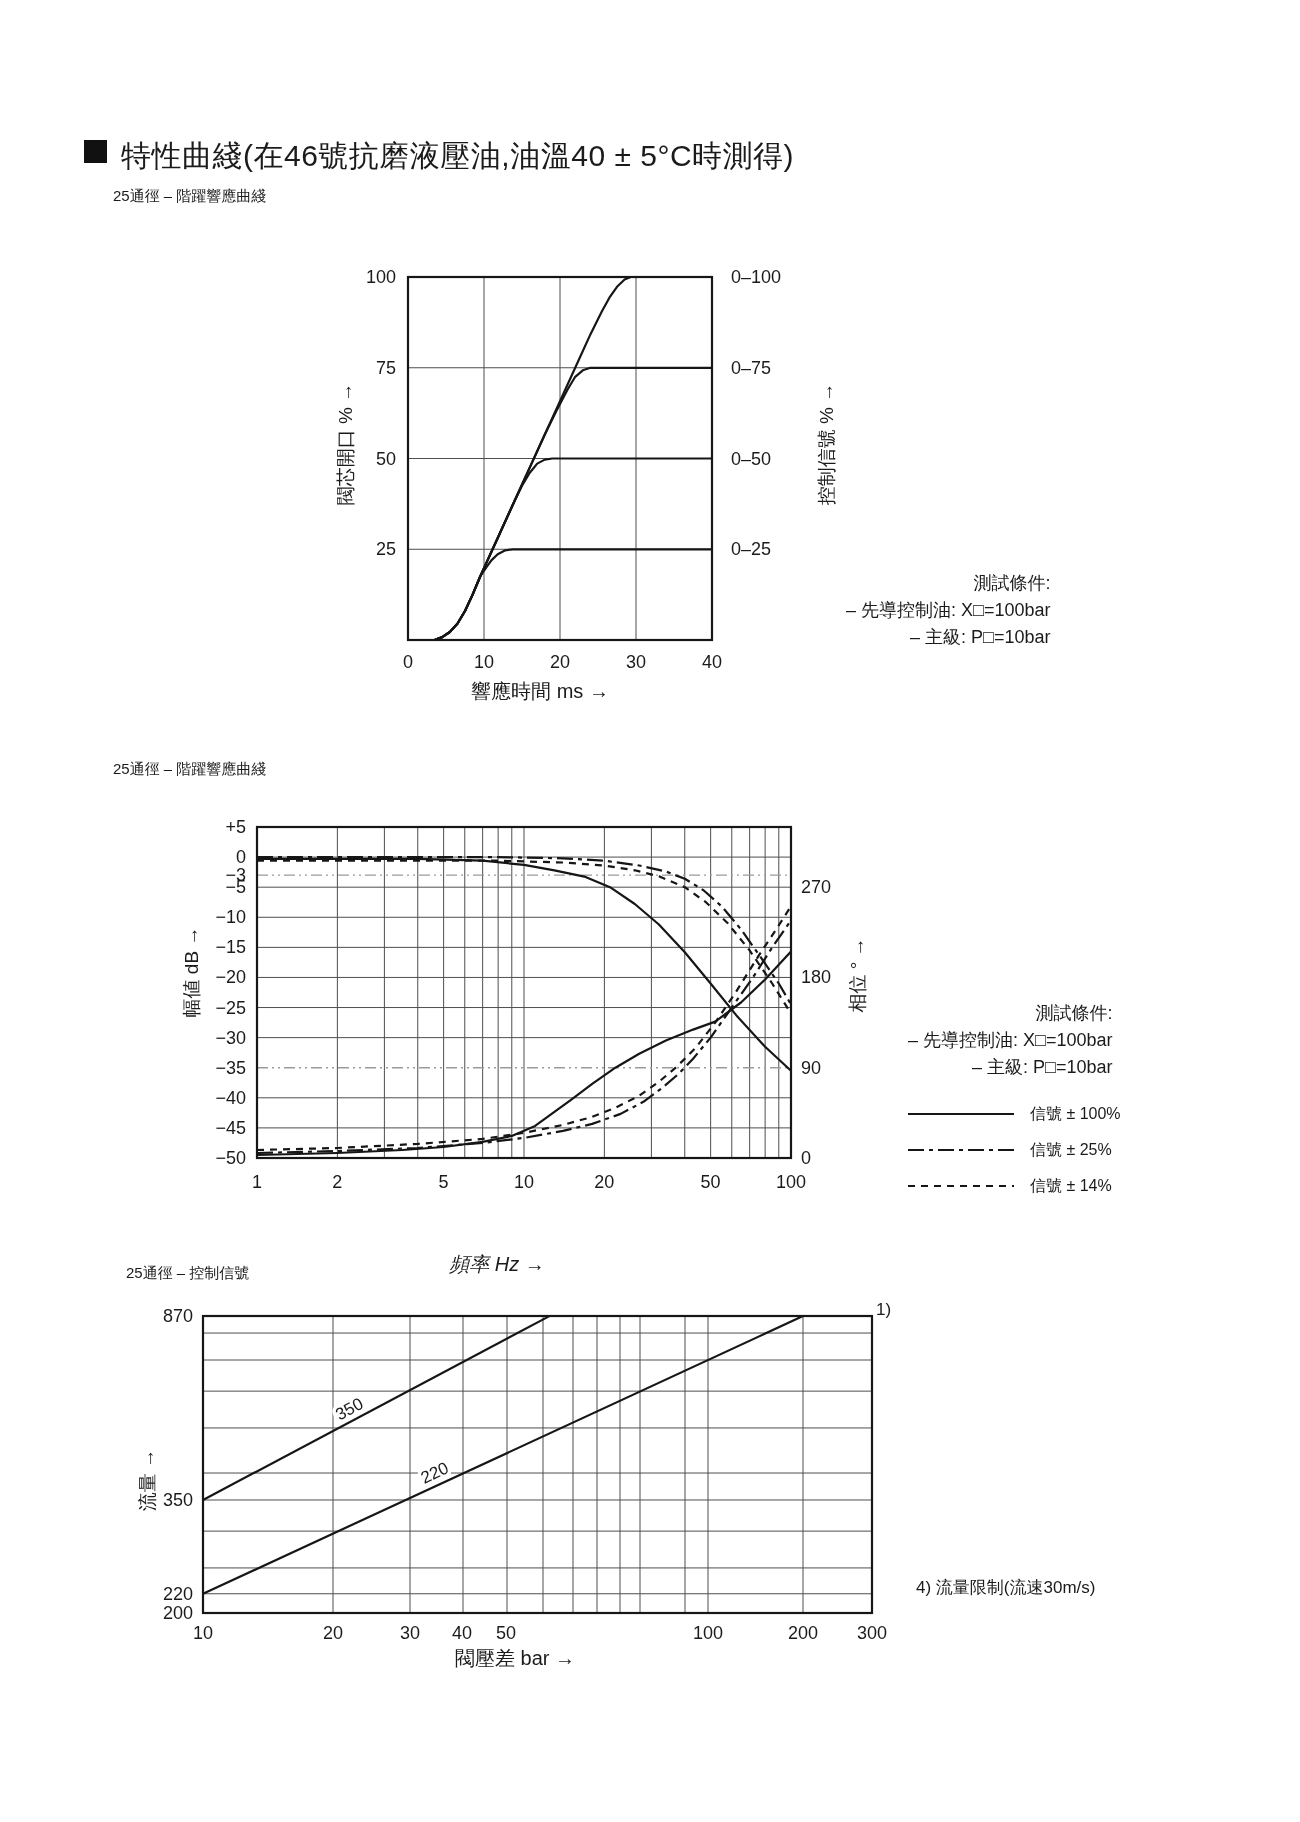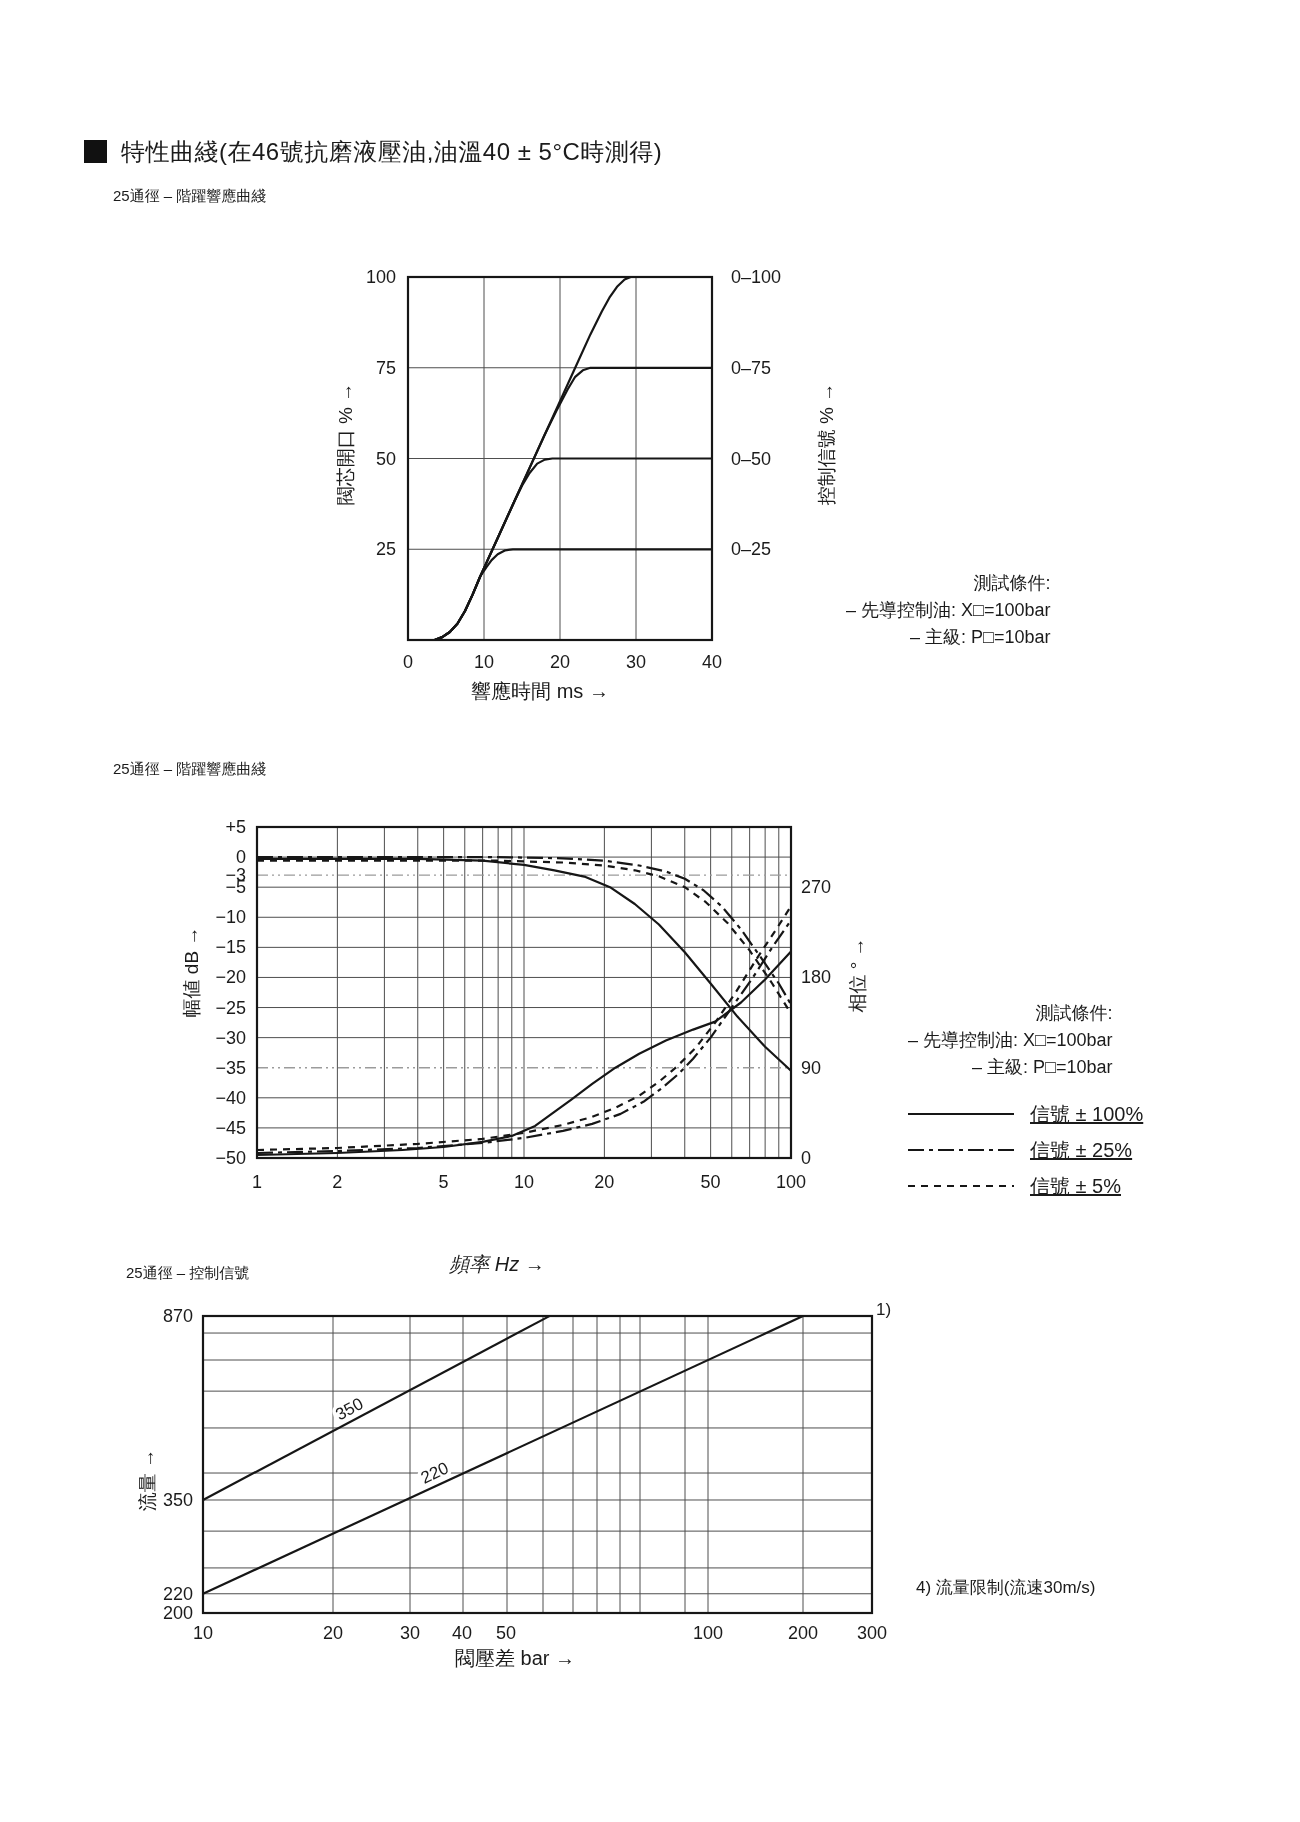--- a/index.html
+++ b/index.html
@@ -1,27 +1,27 @@
 <!DOCTYPE html>
 <html><head>
 <meta charset="utf-8">
 <style>
   html,body{margin:0;padding:0;background:#ffffff;}
   #page{position:relative;width:1300px;height:1822px;background:#fff;overflow:hidden;
         font-family:"Liberation Sans",sans-serif;color:#1b1b1b;}
   .abs{position:absolute;white-space:nowrap;}
   .h-row{display:flex;align-items:flex-start;}
   .h-sq{width:23px;height:23px;background:#111;margin-top:4px;flex:0 0 auto;}
-  .h-title{font-size:24px;margin-left:14px;letter-spacing:0.5px;}
+  .h-title{font-size:30px;margin-left:14px;letter-spacing:0.5px;}
   .subtitle{font-size:15px;}
   .vlabel{transform:translate(-50%,-50%) rotate(-90deg);transform-origin:center;font-size:19px;}
   .xlabel{transform:translate(-50%,0);font-size:20px;}
   .cond{font-size:18px;line-height:27px;text-align:right;}
   .cond .t0{display:block;}
-  .legend{font-size:20px;text-decoration:underline;}
+  .legend{font-size:16px;}
   .legend-row{display:flex;align-items:center;height:36px;}
   .legend-row svg{flex:0 0 auto;margin-right:16px;}
   .fnote{font-size:17px;}
   svg text{font-family:"Liberation Sans",sans-serif;fill:#1b1b1b;}
   .tick{font-size:18px;}
   .linelabel{font-size:17px;paint-order:stroke;stroke:#ffffff;stroke-width:7px;fill:#1b1b1b;}
   .grid{stroke:#4e4e4e;stroke-width:1;}
   .ref{stroke:#9b9b9b;stroke-width:1.4;}
   .frame{fill:none;stroke:#161616;stroke-width:2.2;}
   .curve{fill:none;stroke:#161616;stroke-width:2.2;stroke-linejoin:round;stroke-linecap:butt;}
@@ -193,21 +193,21 @@
     <div class="legend-row">
       <svg width="106" height="6">
           <line x1="0" y1="3" x2="106" y2="3" stroke="#161616" stroke-width="2.2" stroke-dasharray="16 5 4 5"></line>
         </svg>
       <span>信號  ± 25%</span>
     </div>
     <div class="legend-row">
       <svg width="106" height="6">
           <line x1="0" y1="3" x2="106" y2="3" stroke="#161616" stroke-width="2.2" stroke-dasharray="7 6"></line>
         </svg>
-      <span>信號  ± 5%</span>
+      <span>信號  ± 14%</span>
     </div>
   </div>
 
   
   <div class="abs subtitle" style="left:126px;top:1264px;">25通徑 – 控制信號</div>
   <div class="abs vlabel" style="left:148px;top:1480px;">流量 →</div>
   <div class="abs xlabel" style="left:515px;top:1645px;">閥壓差 bar →</div>
   <div class="abs fnote" style="left:876px;top:1300px;">1)</div>
   <div class="abs fnote" style="left:916px;top:1576px;">4) 流量限制(流速30m/s)</div>
 

